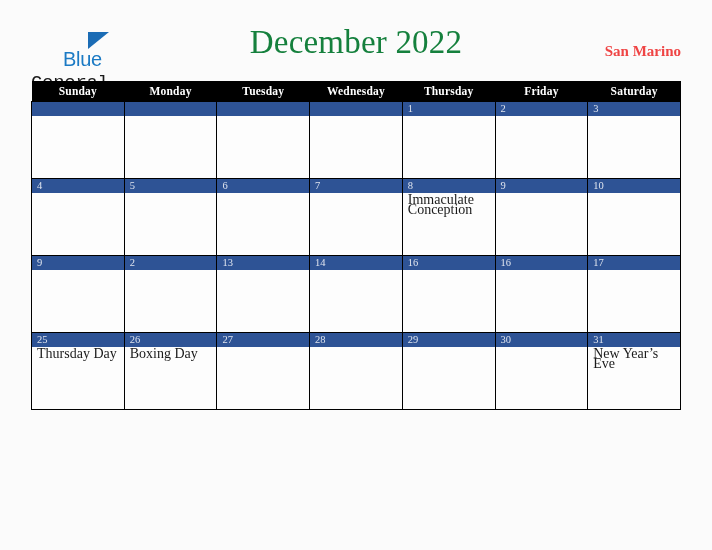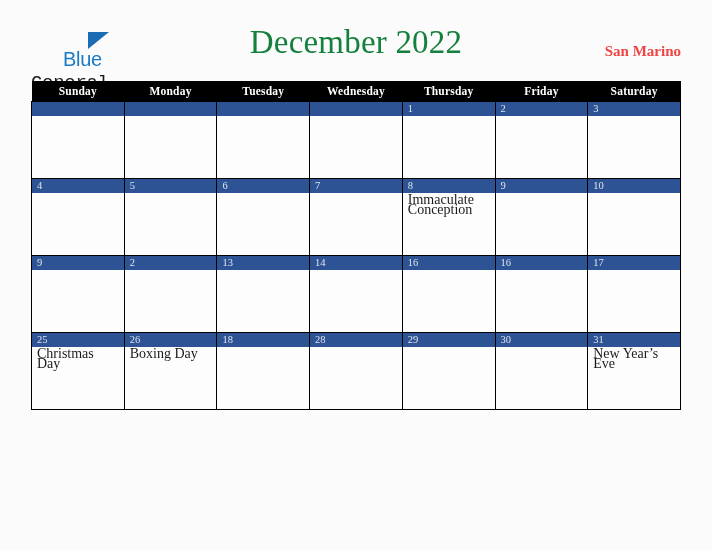--- a/index.html
+++ b/index.html
@@ -249,31 +249,31 @@
             <span class="daynum">16</span>
           </td>
           <td>
             <span class="daynum">17</span>
           </td>
         </tr>
         <tr>
           <td>
             <span class="daynum">25</span>
             <div class="events">
-              <div class="event">Christmas Day</div>
+              <div class="event">Thursday Day</div>
             </div>
           </td>
           <td>
             <span class="daynum">26</span>
             <div class="events">
               <div class="event">Boxing Day</div>
             </div>
           </td>
           <td>
-            <span class="daynum">18</span>
+            <span class="daynum">27</span>
           </td>
           <td>
             <span class="daynum">28</span>
           </td>
           <td>
             <span class="daynum">29</span>
           </td>
           <td>
             <span class="daynum">30</span>
           </td>

